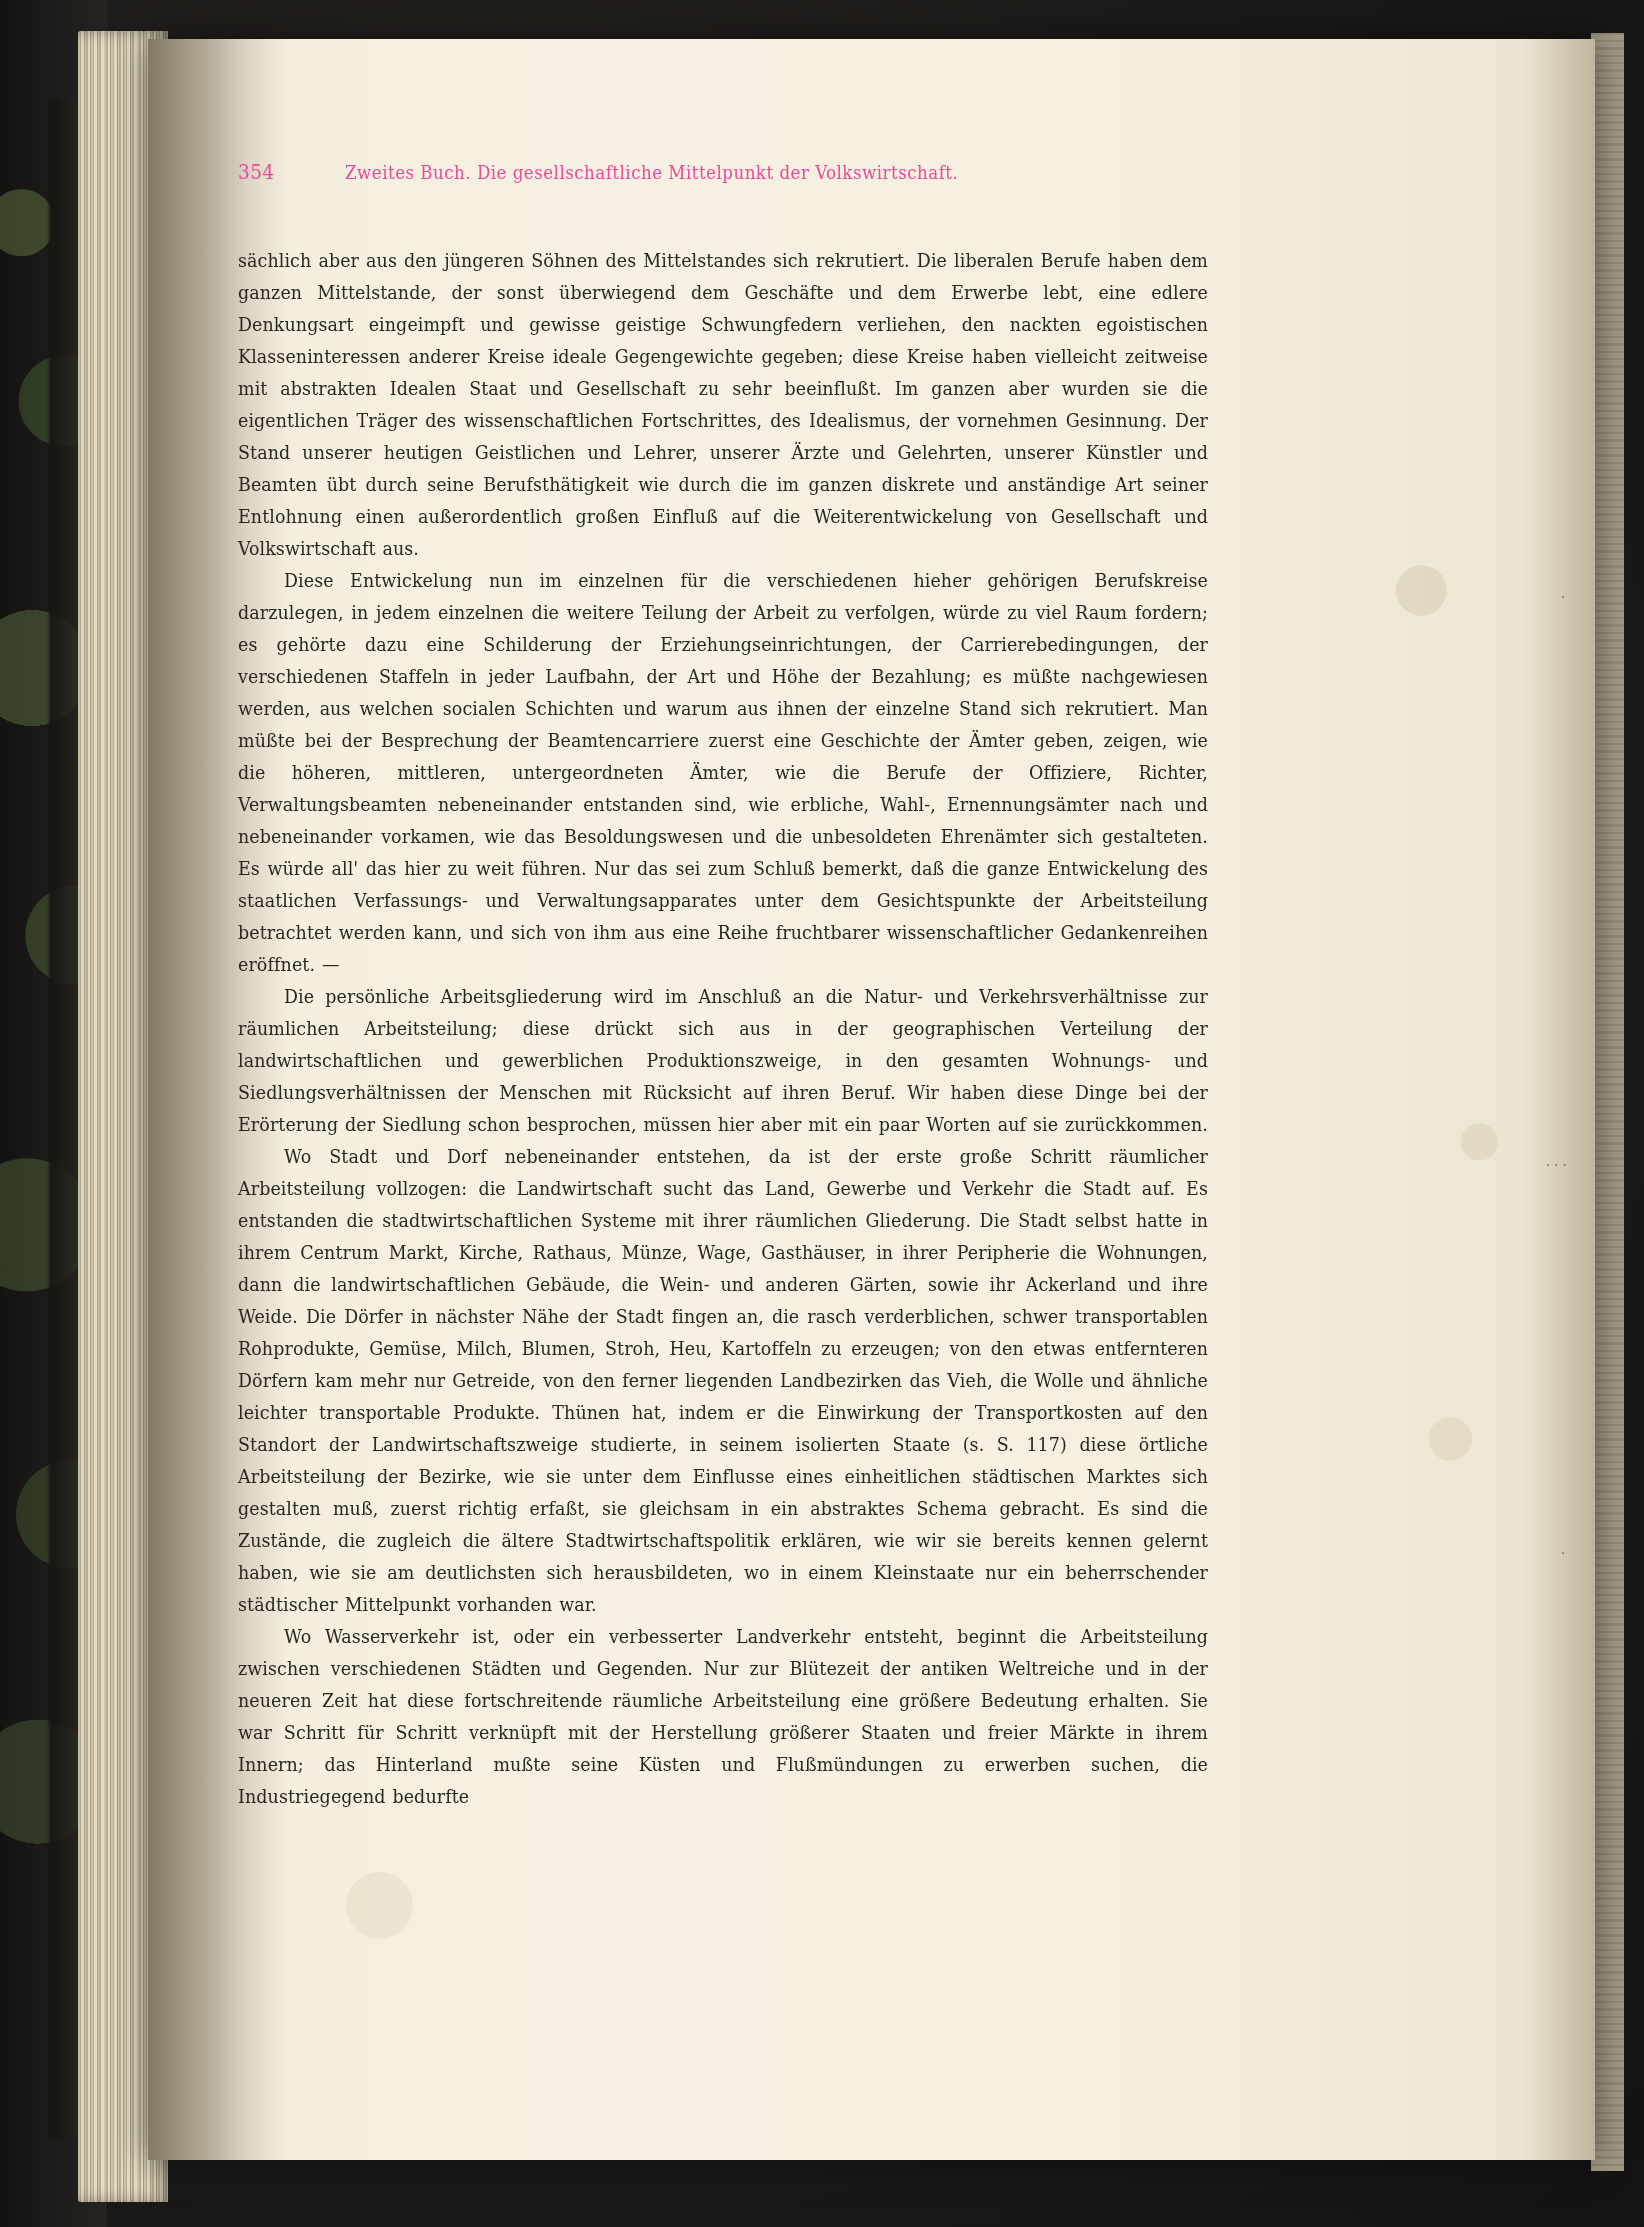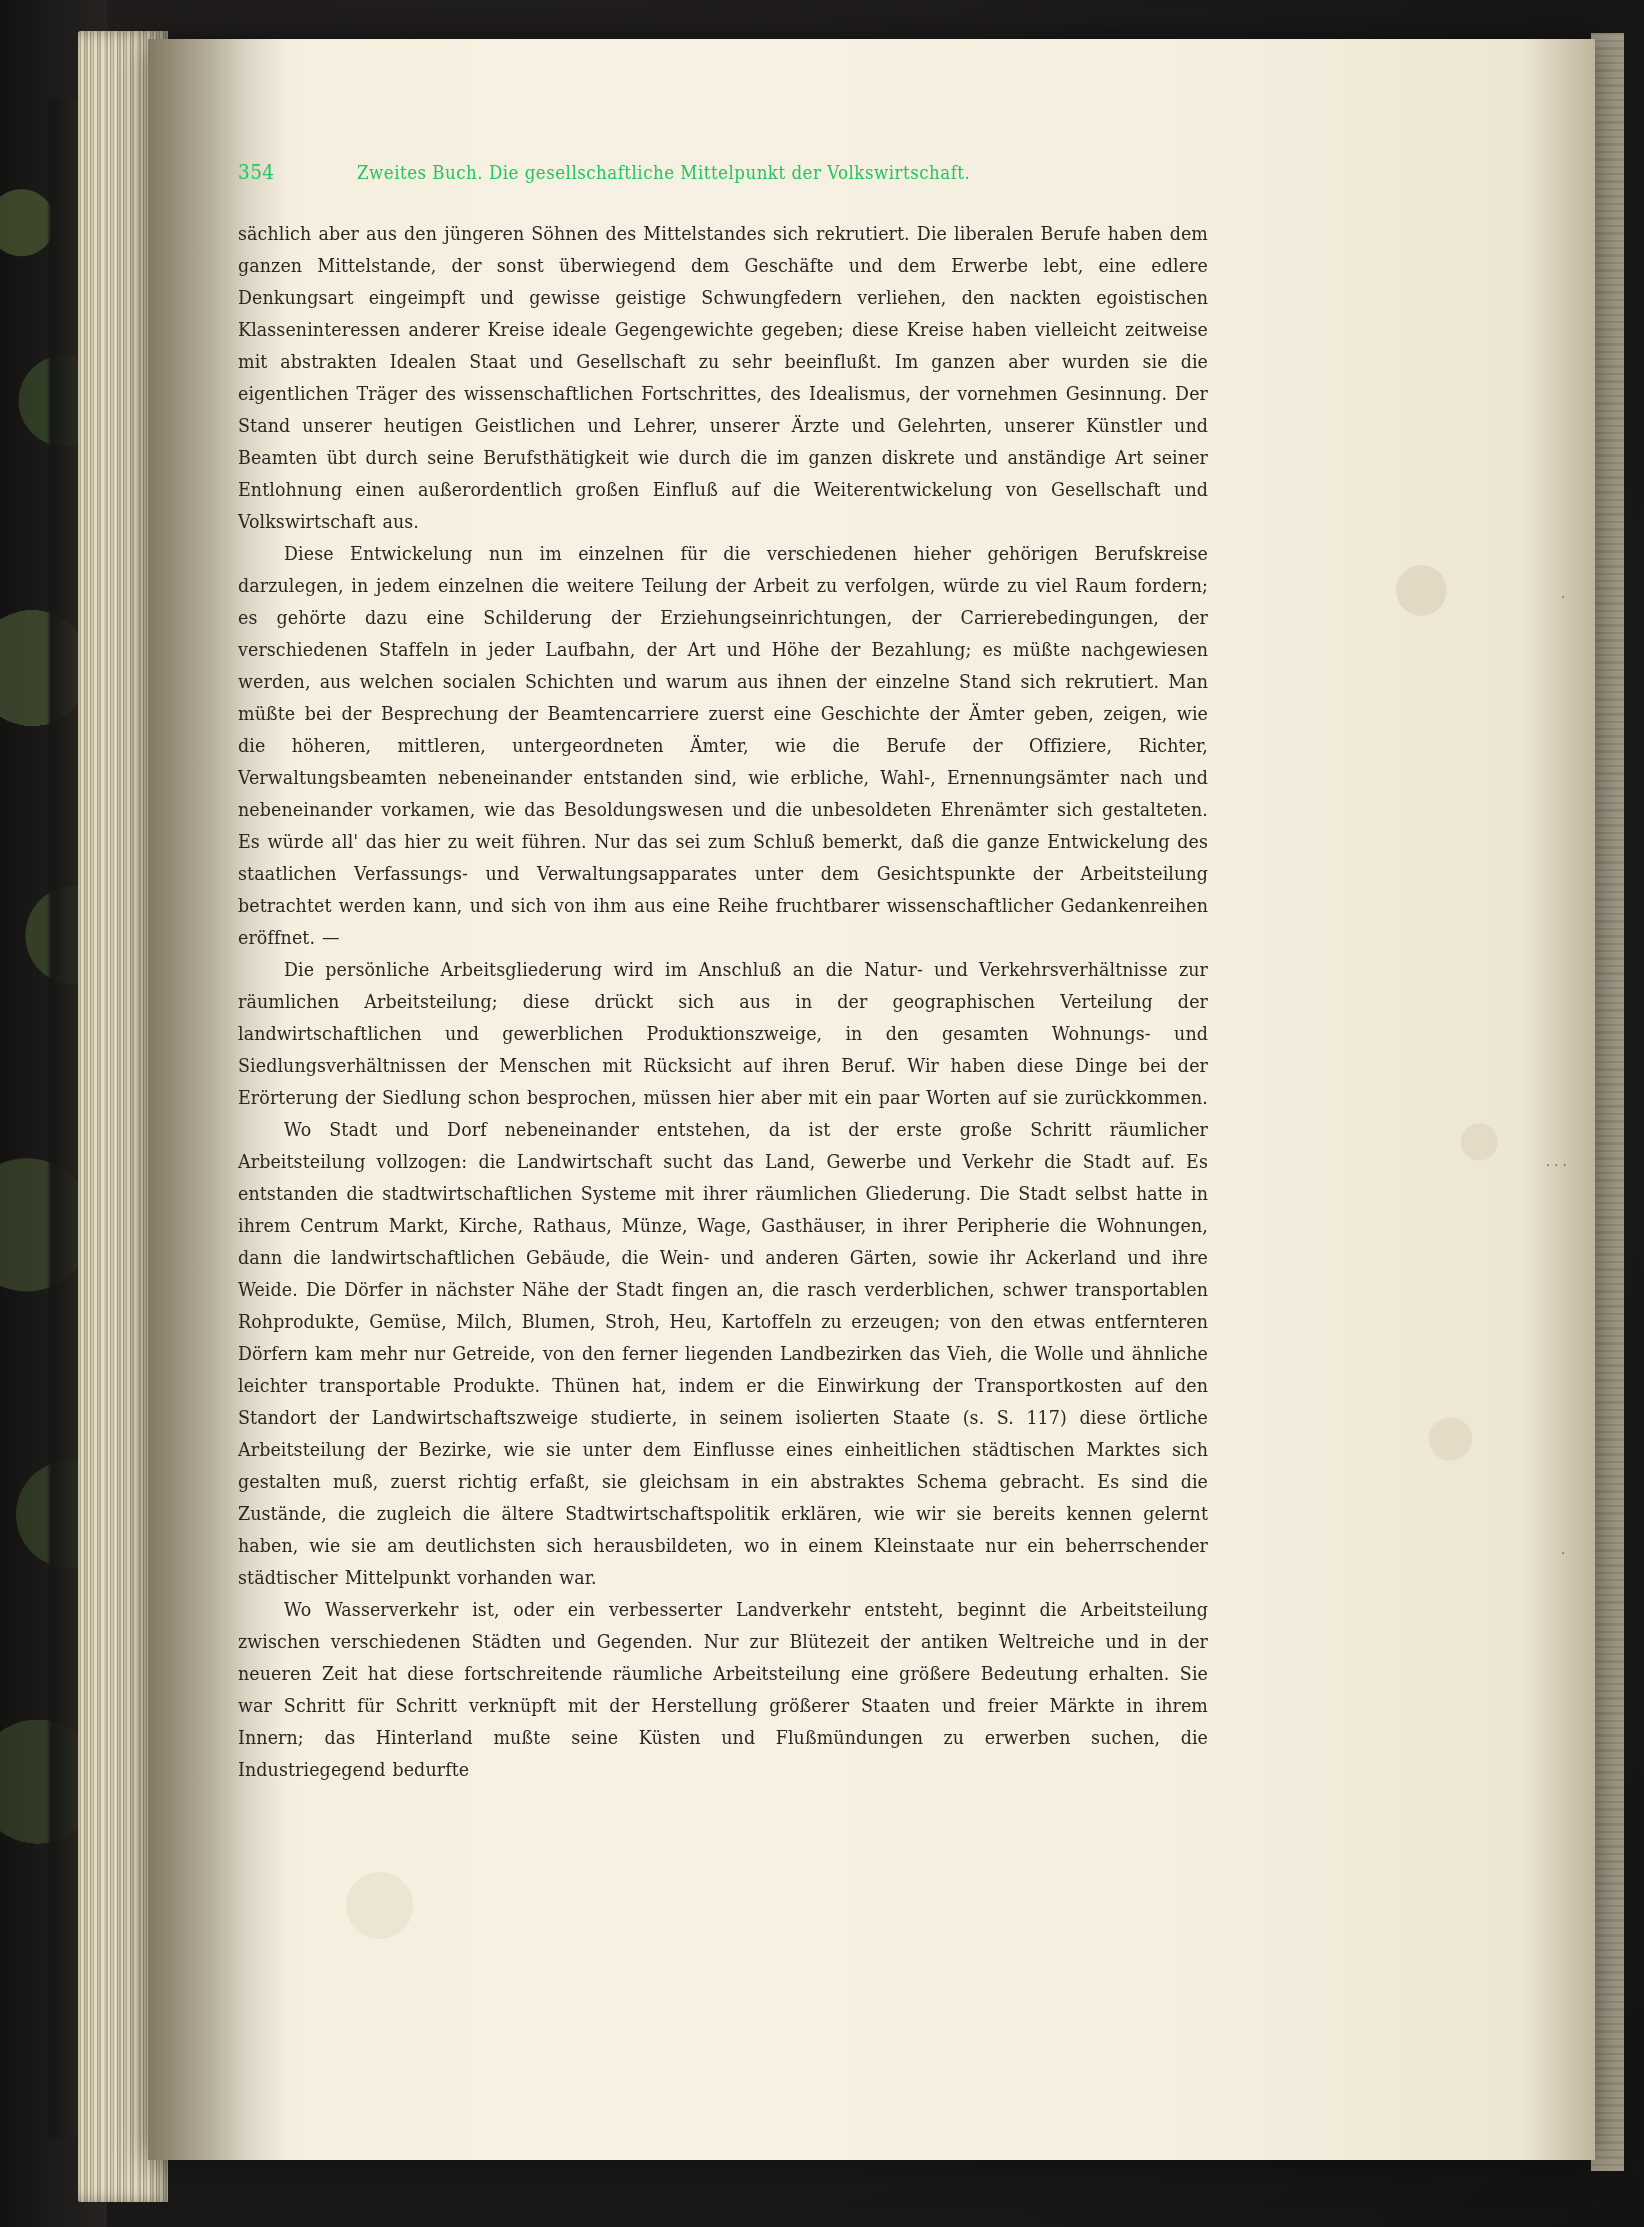--- a/index.html
+++ b/index.html
@@ -119,23 +119,22 @@
   .content {
     position: absolute;
     left: 238px;
     top: 160px;
     width: 970px;
   }
 
   .running-head {
     display: flex;
     align-items: baseline;
-    margin-bottom: 34px;
-    color: #22c55e;
-    gap: 12px;
+    margin-bottom: 61px;
+    color: #ec4899;
   }
   .folio {
     font-size: 20.6px;
     letter-spacing: 0.4px;
     width: 107px;
     font-family: "DejaVu Serif", serif;
   }
   .head-title {
     font-size: 18.5px;
     letter-spacing: 0.5px;

